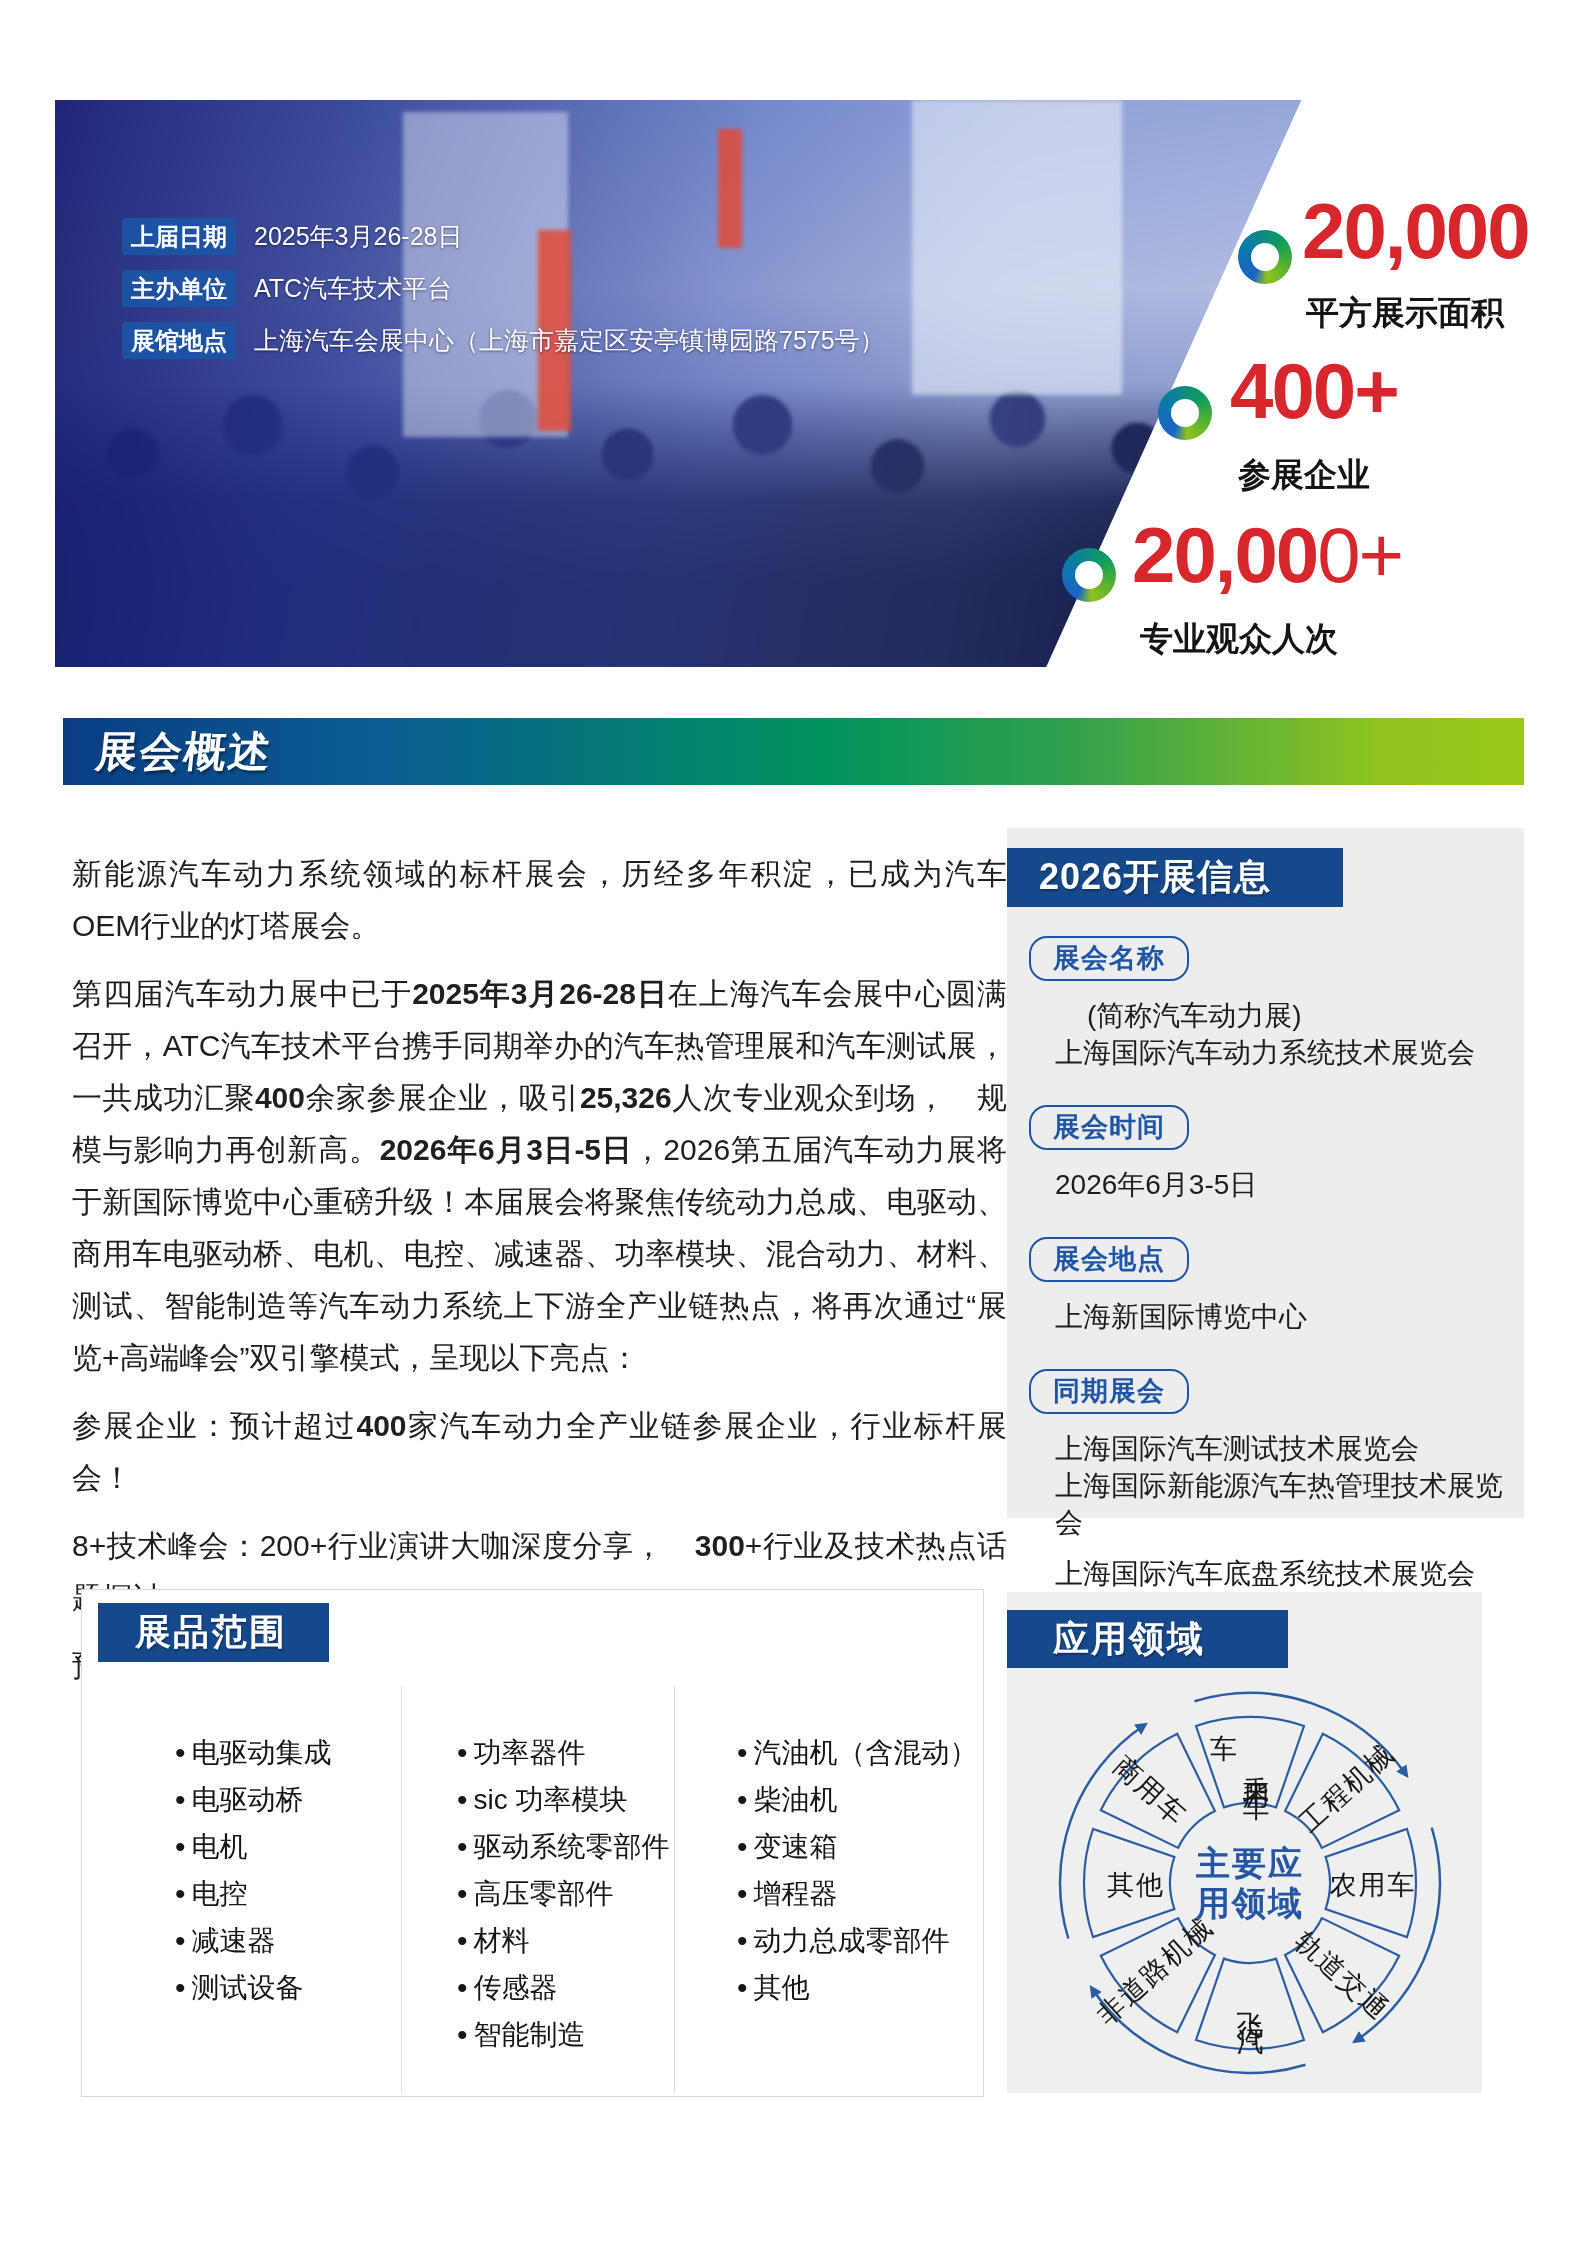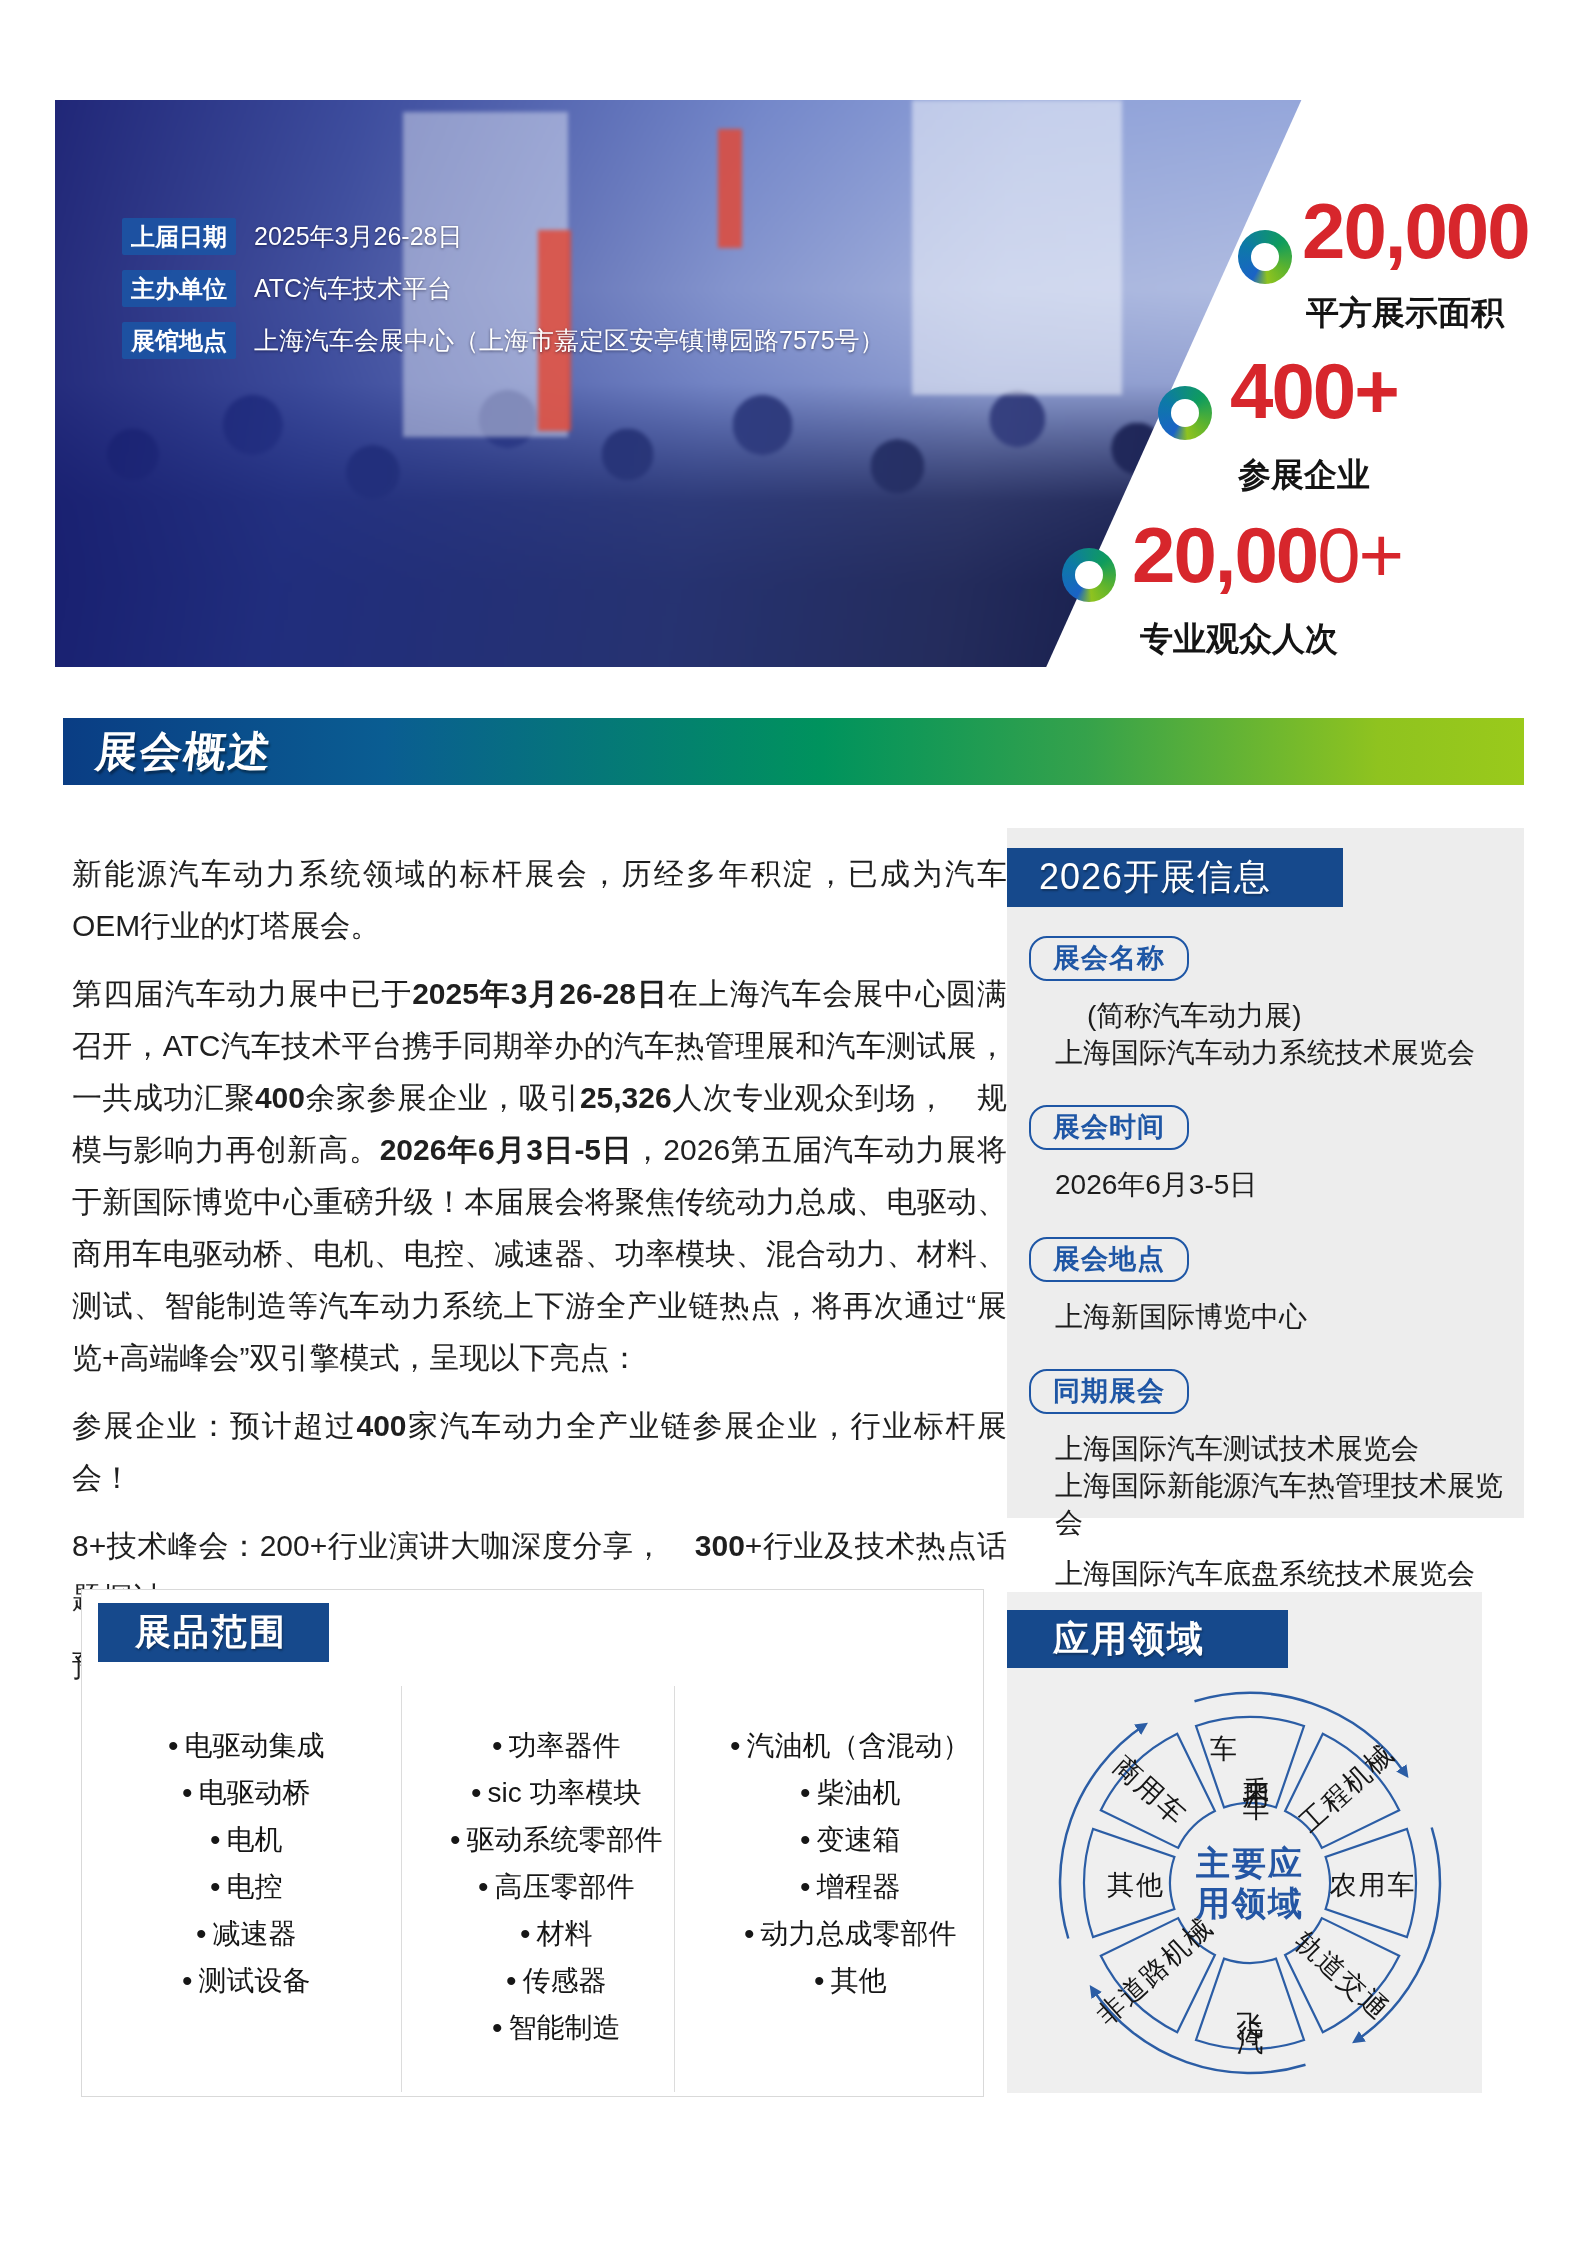--- a/index.html
+++ b/index.html
@@ -63,38 +63,38 @@
   
   .overview-text{position:absolute;left:72px;top:848px;width:935px;color:#1f1f1f;
     font-size:30px;line-height:52px;text-align:justify;}
   .overview-text p{margin:0 0 16px;}
   .overview-text .b{font-weight:800;}
 
   
   .info-panel{position:absolute;left:1007px;top:828px;width:517px;height:690px;background:#ededed;}
   .info-header{position:absolute;left:0;top:20px;width:336px;height:59px;background:#16498c;
     display:flex;align-items:center;}
-  .info-header .t{color:#fff;font-size:36px;font-weight:400;margin-left:32px;letter-spacing:1px;
+  .info-header .t{color:#fff;font-size:36px;font-weight:700;margin-left:32px;letter-spacing:1px;
     text-shadow:1px 2px 2px rgba(0,0,0,.3);}
   .info-items{position:absolute;left:22px;top:108px;width:480px;}
   .info-item{margin-bottom:34px;}
   .pill{display:inline-block;border:2.5px solid #1e56a5;border-radius:18px;padding:2px 22px 3px;
     color:#1e56a5;font-size:27px;font-weight:800;letter-spacing:1px;margin-bottom:16px;}
   .info-item .line{font-size:28px;color:#1c1c1c;line-height:37px;padding-left:26px;}
   .info-item .line.ind{padding-left:58px;}
   .info-item .line.gap{margin-top:14px;}
 
   
   .scope-panel{position:absolute;left:81px;top:1589px;width:903px;height:508px;background:#fff;border:1px solid #d9d9d9;}
   .scope-header{position:absolute;left:16px;top:13px;width:231px;height:59px;background:#16498c;display:flex;align-items:center;}
   .scope-header .t{color:#fff;font-size:36px;font-weight:800;margin-left:37px;letter-spacing:2px;
     text-shadow:1px 2px 2px rgba(0,0,0,.3);}
   .scope-divider{position:absolute;top:96px;bottom:4px;width:1px;background:#dcdcdc;}
   .sd-1{left:319px;} .sd-2{left:592px;}
-  .scope-col{position:absolute;top:134px;list-style:none;margin:8px;padding:0;text-align:center;}
+  .scope-col{position:absolute;top:134px;list-style:none;margin:15px;padding:0;}
   .sc-1{left:78px;} .sc-2{left:360px;} .sc-3{left:640px;}
   .scope-col li{font-size:28px;color:#161616;line-height:28px;margin-bottom:19px;white-space:nowrap;}
   .blt{font-size:30px;margin-right:6px;vertical-align:-1px;}
 
   
   .app-panel{position:absolute;left:1007px;top:1592px;width:475px;height:501px;background:#efefef;}
   .app-header{position:absolute;left:0;top:18px;width:281px;height:58px;background:#16498c;display:flex;align-items:center;}
   .app-header .t{color:#fff;font-size:36px;font-weight:800;margin-left:46px;letter-spacing:2px;
     text-shadow:1px 2px 2px rgba(0,0,0,.3);}
   .wheel{position:absolute;left:33px;top:81px;width:420px;height:420px;}

